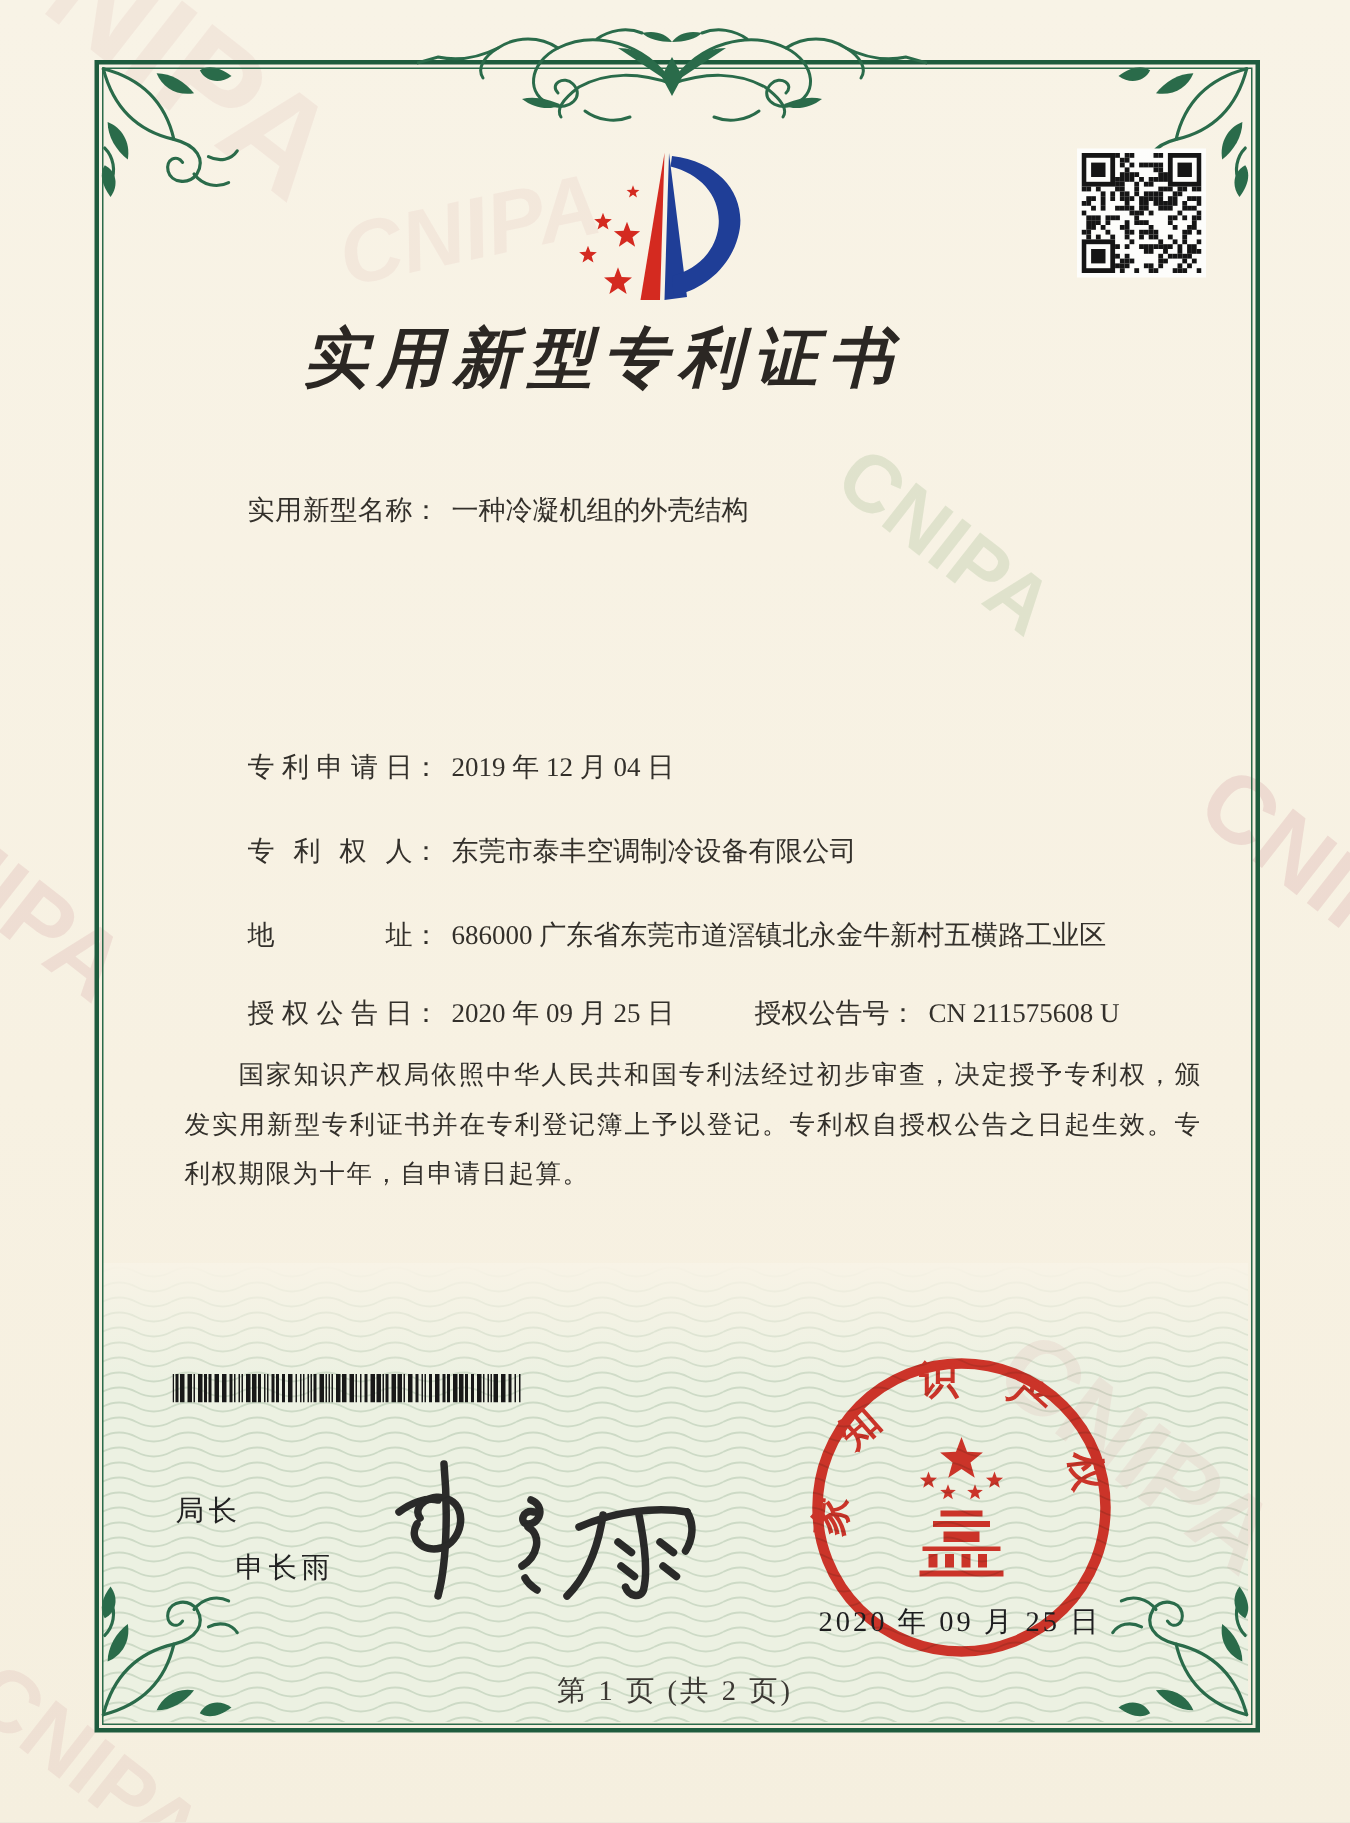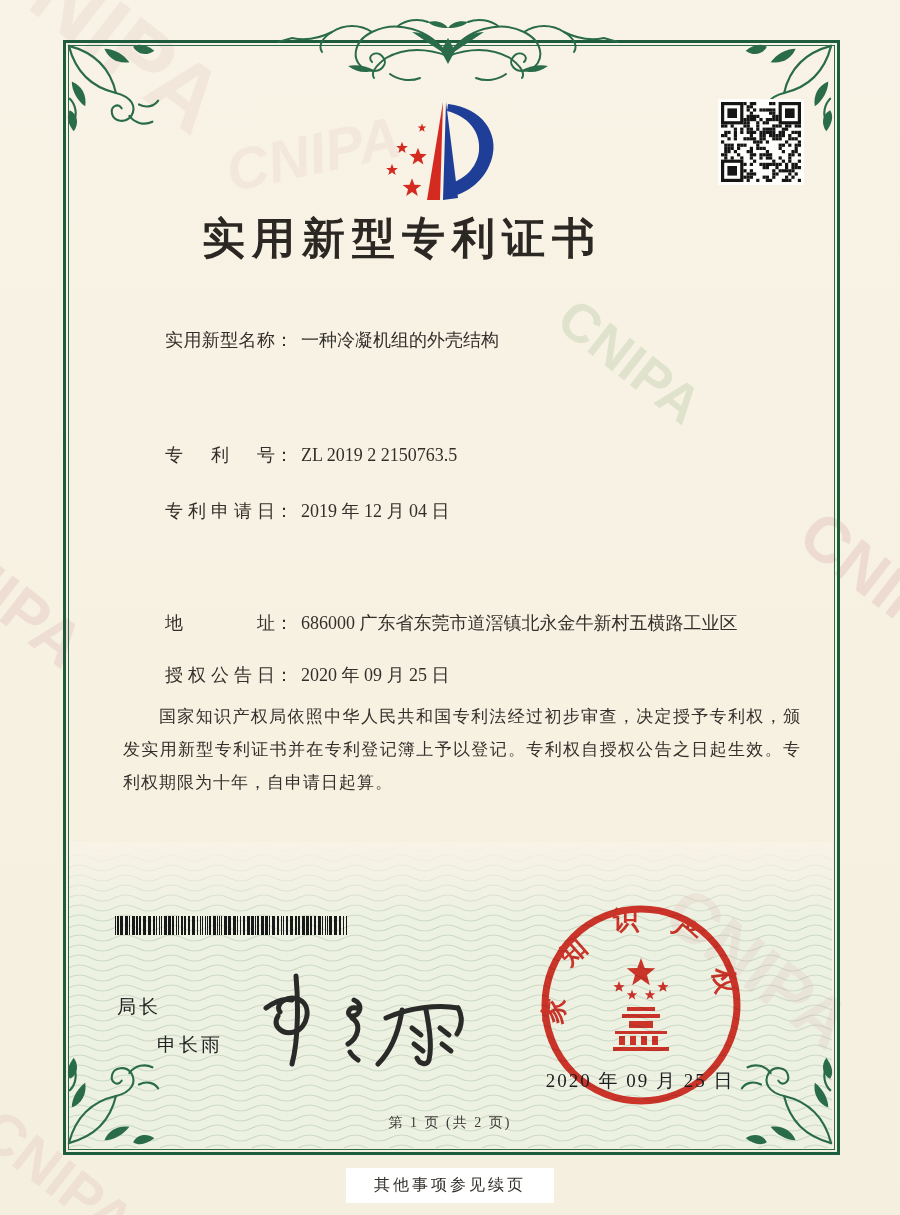--- a/index.html
+++ b/index.html
@@ -30,21 +30,21 @@
   .corner.tl{left:66px;top:43px;}
   .corner.tr{left:738px;top:43px;transform:scaleX(-1);}
   .corner.bl{left:66px;top:1050px;transform:scaleY(-1);}
   .corner.br{left:738px;top:1050px;transform:scale(-1,-1);}
   .top-ornament{position:absolute;left:278px;top:12px;z-index:3;pointer-events:none;}
   
   .cert-no{position:absolute;left:106px;top:92px;font-size:18px;letter-spacing:1.5px;z-index:3;}
   .qr{position:absolute;left:718px;top:99px;z-index:3;background:#fdfdfb;padding:3px;}
   .logo{position:absolute;left:383px;top:98px;z-index:3;}
   .title{position:absolute;left:0;top:210px;width:804px;text-align:center;
-    font-size:43px;font-weight:bold;letter-spacing:7px;color:#2b2723;z-index:3;}
+    font-size:43px;font-weight:bold;letter-spacing:7px;color:#2b2723;z-index:3;font-style:italic;}
   
   .field-row{position:absolute;left:117px;font-size:18px;white-space:nowrap;z-index:3;color:#33302b;}
   .flabel{display:inline-block;width:110px;text-align:justify;text-align-last:justify;margin-left:48px;}
   .fcolon{display:inline-block;margin-right:8px;}
   .r0{top:328px;} .r1{top:386px;} .r2{top:443px;} .r3{top:499px;}
   .r4{top:555px;} .r5{top:611px;}
   .grant-left{top:663px;}
   .grant-right{top:663px;left:455px;}
   .grant-right .flabel{width:90px;}
   
@@ -55,21 +55,21 @@
   .barcode{position:absolute;left:115px;top:916px;z-index:3;}
   .signer-title{position:absolute;left:117px;top:994px;font-size:19px;letter-spacing:3px;
     font-family:Liberation Serif, serif;color:#222;z-index:3;}
   .signer-name{position:absolute;left:117px;top:1032px;font-size:19px;letter-spacing:3px;
     font-family:"Liberation Sans","DejaVu Sans",sans-serif;color:#222;z-index:3;margin-left:40px;}
   .signature{position:absolute;left:252px;top:946px;z-index:3;}
   .seal{position:absolute;left:534px;top:898px;z-index:3;mix-blend-mode:multiply;opacity:.92;}
   .seal-date{position:absolute;left:520px;top:1068px;width:240px;text-align:center;
     font-size:19px;letter-spacing:2px;color:#1d1d1f;z-index:4;}
   .page-info{position:absolute;left:0;top:1114px;width:900px;text-align:center;
-    font-size:14px;letter-spacing:2px;color:#3c3934;z-index:3;}
+    font-size:19px;letter-spacing:2px;color:#3c3934;z-index:3;}
   .cont-note{position:absolute;left:50%;transform:translateX(-50%);top:1168px;
     background:#ffffff;padding:7px 28px;font-size:16px;letter-spacing:3px;color:#33302b;z-index:3;}
   .hidden-defs{position:absolute;width:0;height:0;overflow:hidden;}
 </style>
 </head>
 <body>
 
 <div class="page">
 
   <svg class="hidden-defs" aria-hidden="true">
@@ -393,32 +393,35 @@
       <path d="M63,4 L60,102 L75,100 Z"></path>
       <path d="M65,6 C100,10 116,36 109,60 C103,82 84,96 66,99 L65,86 C81,82 94,70 96,53 C98,34 85,18 64,13 Z"></path>
     </g>
   </svg>
 
   <div class="title">实用新型专利证书</div>
 
   <div class="field-row r0">
     <span class="flabel">实用新型名称</span><span class="fcolon">：</span><span class="fvalue">一种冷凝机组的外壳结构</span>
   </div>
-  <div class="field-row r2">
-    <span class="flabel">专利号</span><span class="fcolon">：</span><span class="fvalue">ZL 2019 2 2150763.5</span>
-  </div>
   <div class="field-row r3">
     <span class="flabel">专利申请日</span><span class="fcolon">：</span><span class="fvalue">2019 年 12 月 04 日</span>
   </div>
+  <div class="field-row r4">
+    <span class="flabel">专利权人</span><span class="fcolon">：</span><span class="fvalue">东莞市泰丰空调制冷设备有限公司</span>
+  </div>
   <div class="field-row r5">
     <span class="flabel">地址</span><span class="fcolon">：</span><span class="fvalue">686000 广东省东莞市道滘镇北永金牛新村五横路工业区</span>
   </div>
 
   <div class="field-row grant-left">
     <span class="flabel">授权公告日</span><span class="fcolon">：</span><span class="fvalue">2020 年 09 月 25 日</span>
+  </div>
+  <div class="field-row grant-right">
+    <span class="flabel">授权公告号</span><span class="fcolon">：</span><span class="fvalue">CN 211575608 U</span>
   </div>
 
   <div class="paras">
     <p>国家知识产权局依照中华人民共和国专利法经过初步审查，决定授予专利权，颁发实用新型专利证书并在专利登记簿上予以登记。专利权自授权公告之日起生效。专利权期限为十年，自申请日起算。</p>
   </div>
 
   <svg id="barcode-svg" class="barcode" width="237" height="19" viewBox="0 0 237 19">
       <rect x="0" y="0" width="1" height="19" fill="#181818"></rect>
       <rect x="2" y="0" width="2" height="19" fill="#181818"></rect>
       <rect x="5" y="0" width="3" height="19" fill="#181818"></rect>
@@ -526,15 +529,14 @@
       <path d="M-19,9 h38 v4 h-38 z"></path>
       <path d="M-12,16 h24 v7 h-24 z"></path>
       <path d="M-26,26 h52 v3 h-52 z"></path>
       <path d="M-22,31 h6 v9 h-6 z M-11,31 h6 v9 h-6 z M0,31 h6 v9 h-6 z M11,31 h6 v9 h-6 z"></path>
       <path d="M-28,42 h56 v4 h-56 z"></path>
     </g>
   </svg>
   <div class="seal-date">2020 年 09 月 25 日</div>
 
   <div class="page-info">第 1 页 (共 2 页)</div>
-  <div class="cont-note">其他事项参见续页</div>
 
 </div>
 
 </body></html>

